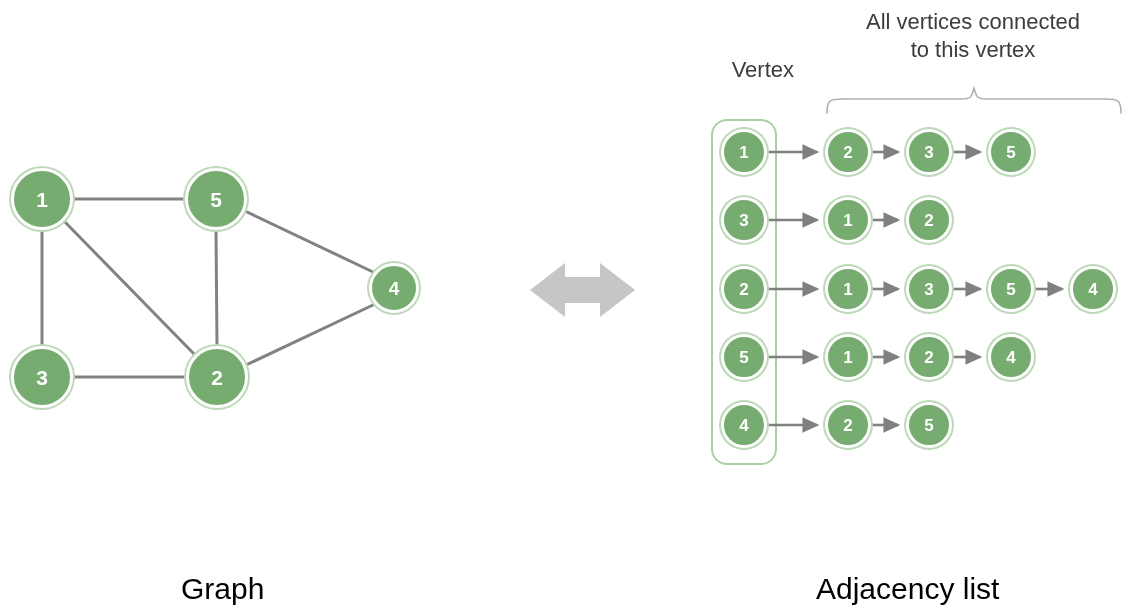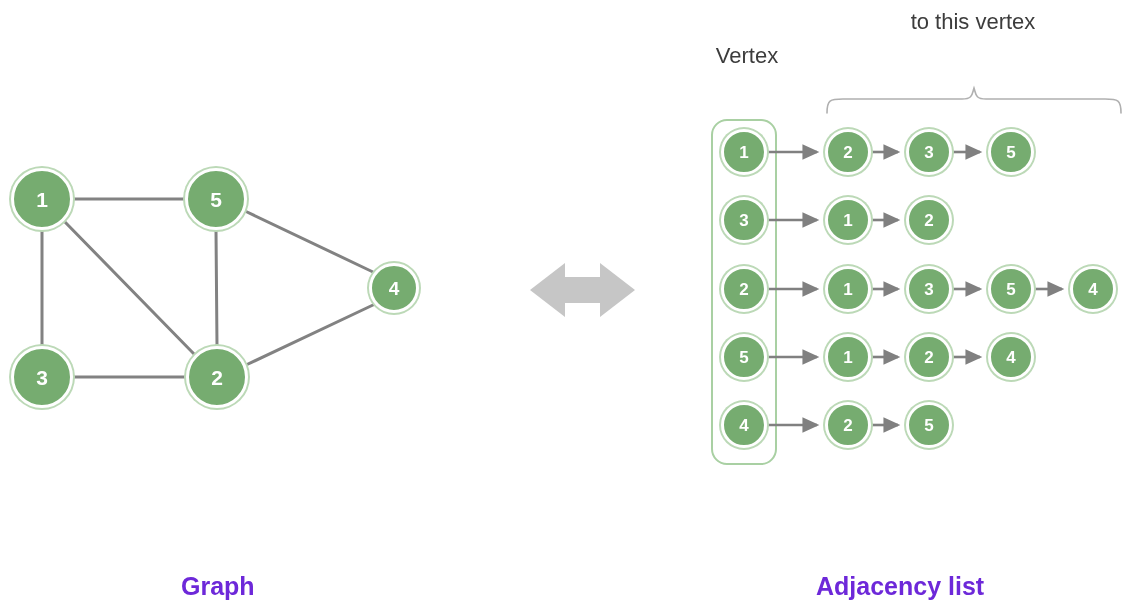--- a/index.html
+++ b/index.html
@@ -56,23 +56,23 @@
   .hdr {
     position: absolute;
     color: #3c3c3c;
     font-size: 22px;
     line-height: 28px;
     text-align: center;
     user-select: none;
   }
   .caption {
     position: absolute;
-    color: #6d28d9;
-    font-size: 25px;
-    font-weight: 700;
+    color: #000000;
+    font-size: 30px;
+    font-weight: 400;
     user-select: none;
     white-space: nowrap;
   }
 
   
   .vbox {
     position: absolute;
     box-sizing: border-box;
     border: 2px solid #a9d0a3;
     border-radius: 16px;
@@ -108,23 +108,24 @@
       <span>3</span>
     </div>
   <div class="node g-node" style="left:186px; top:346px;">
       <span>2</span>
     </div>
 
   <svg class="layer" viewBox="0 0 1132 613">
     <polygon fill="#c6c6c6" points="530,290 565,263 565,277 600,277 600,263 635,290 600,317 600,303 565,303 565,317"></polygon>
   </svg>
 
-  <div class="hdr" style="left:700px; top:42px; width:94px;">Vertex</div>
+  <div class="hdr" style="left:700px; top:56px; width:94px;text-align:right;">Vertex</div>
 
   <div class="hdr" style="left:828px; top:8px; width:290px;">
+    <div>All vertices connected</div>
     <div>to this vertex</div>
   </div>
 
   <svg class="layer" viewBox="0 0 1132 613">
     <path fill="none" stroke="#b0b0b0" stroke-width="1.6" stroke-linecap="round" d="M 827 113
              C 827 100, 830 99, 843 99
              L 962 99
              C 973 99, 972 94, 974 88
              C 976 94, 975 99, 986 99
              L 1105 99

